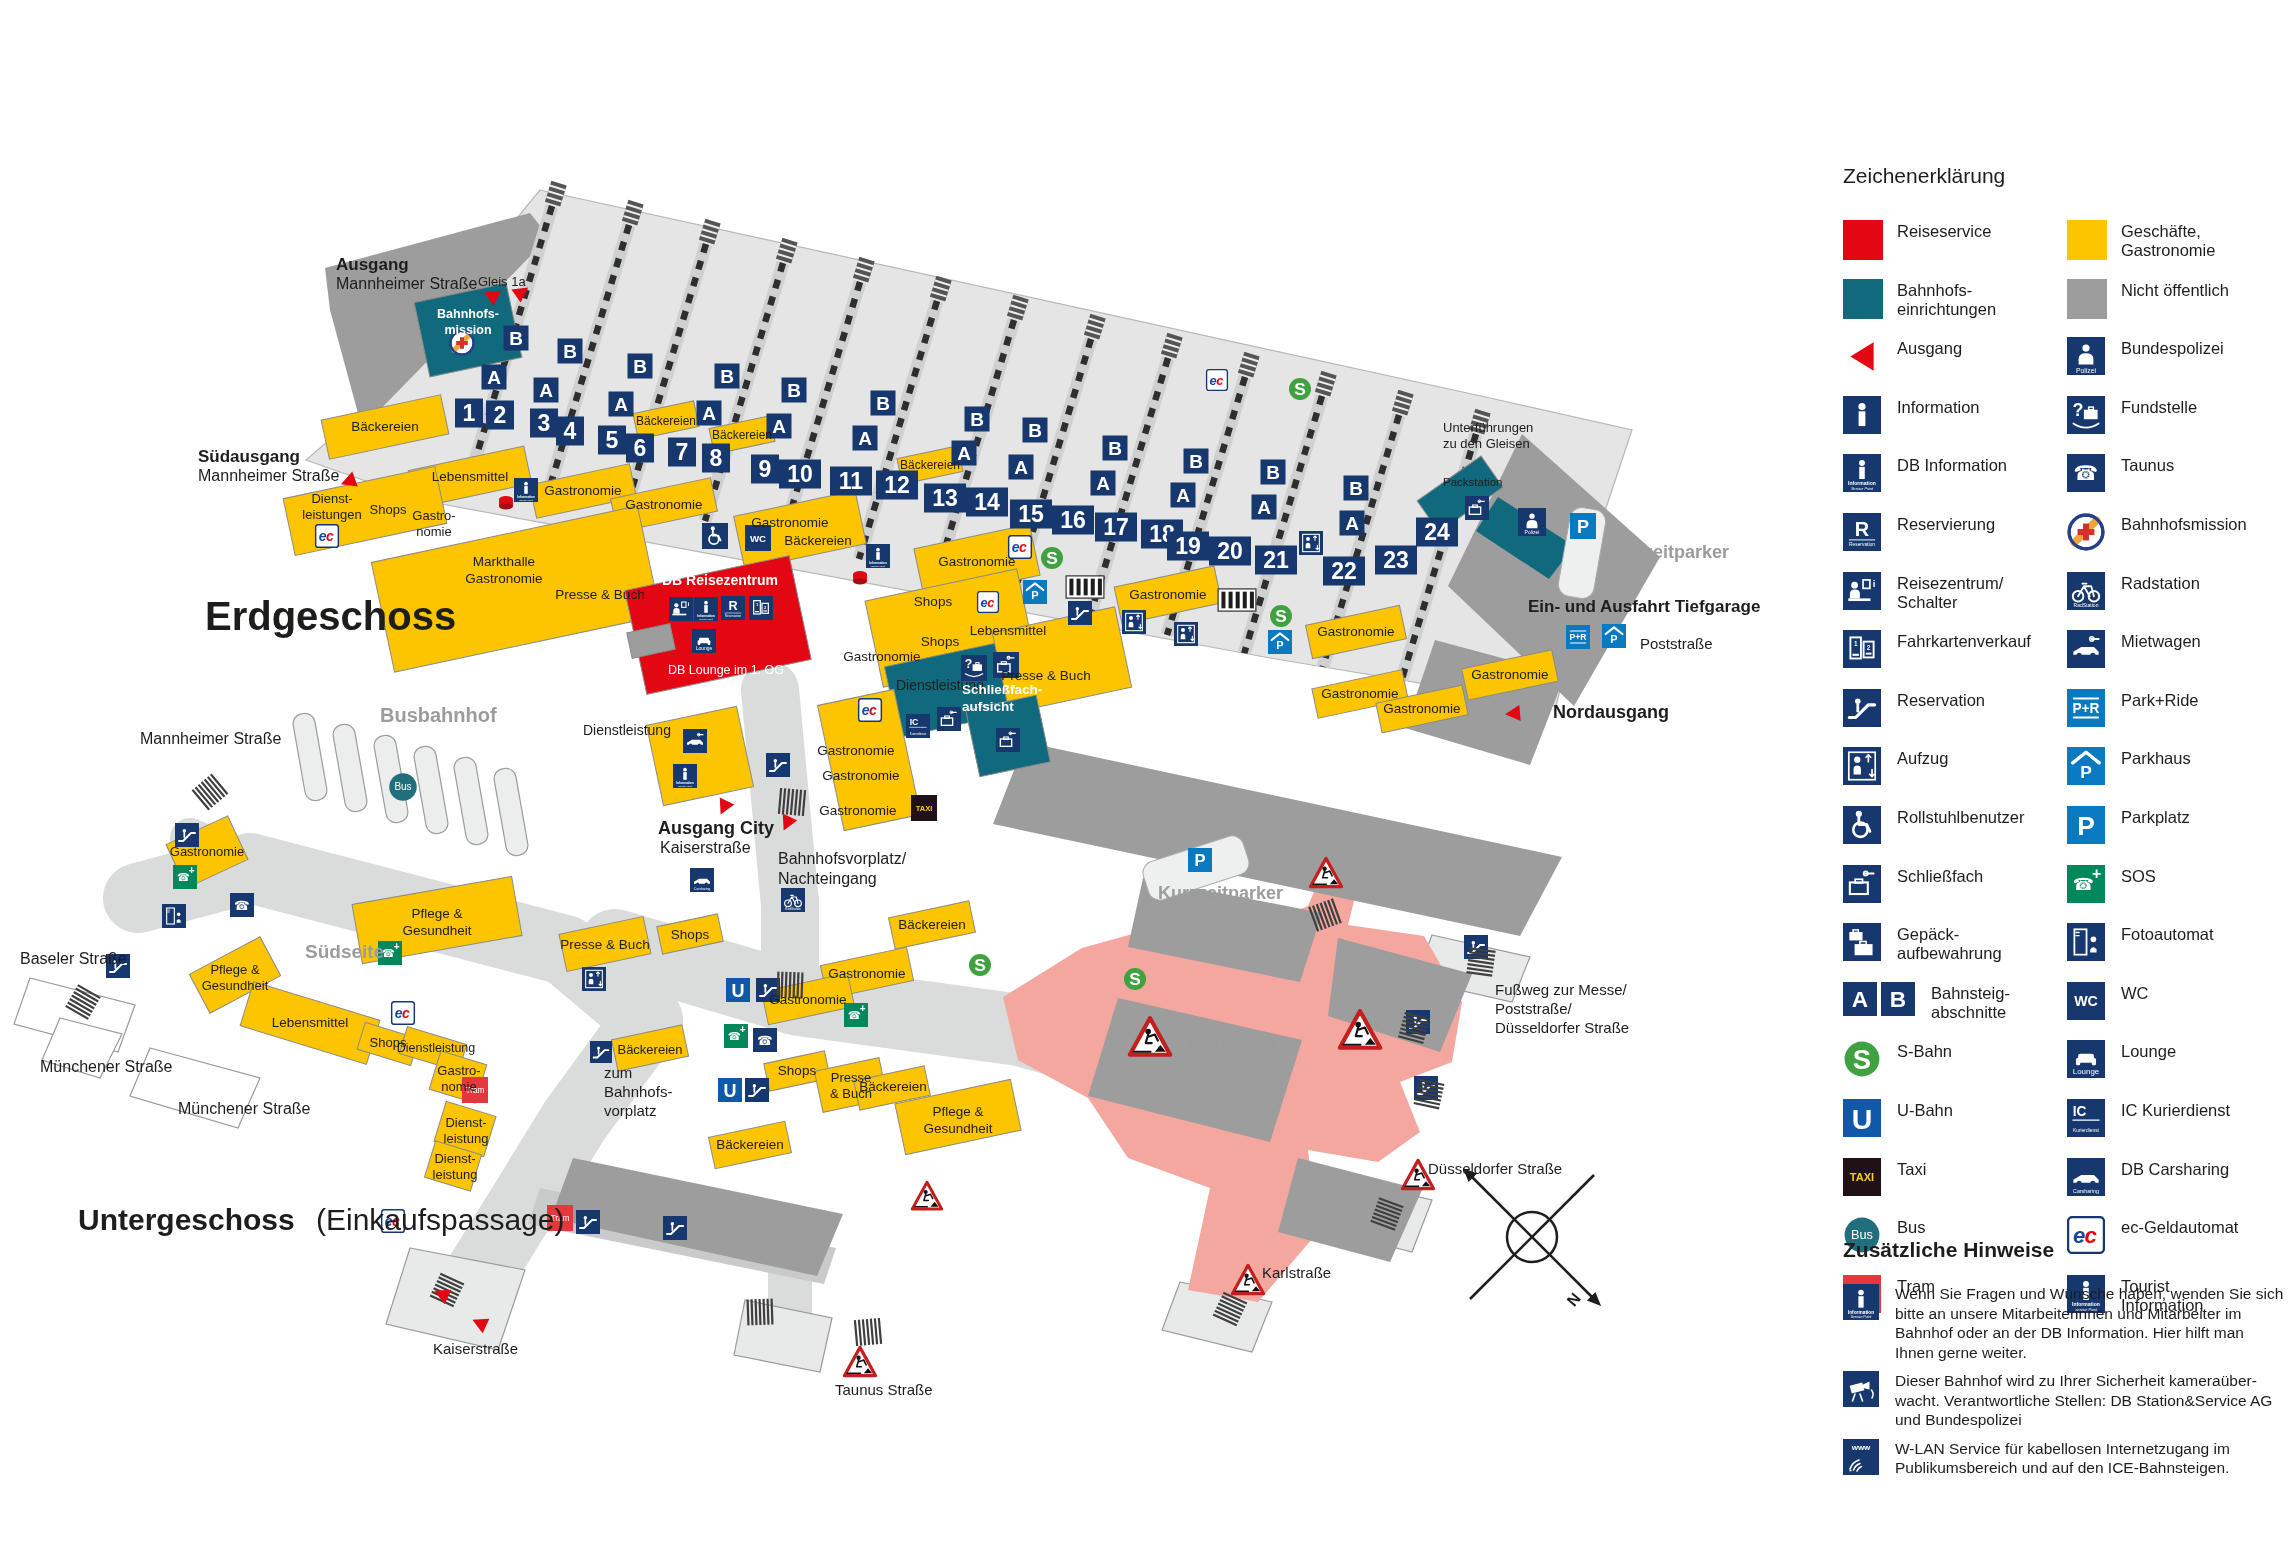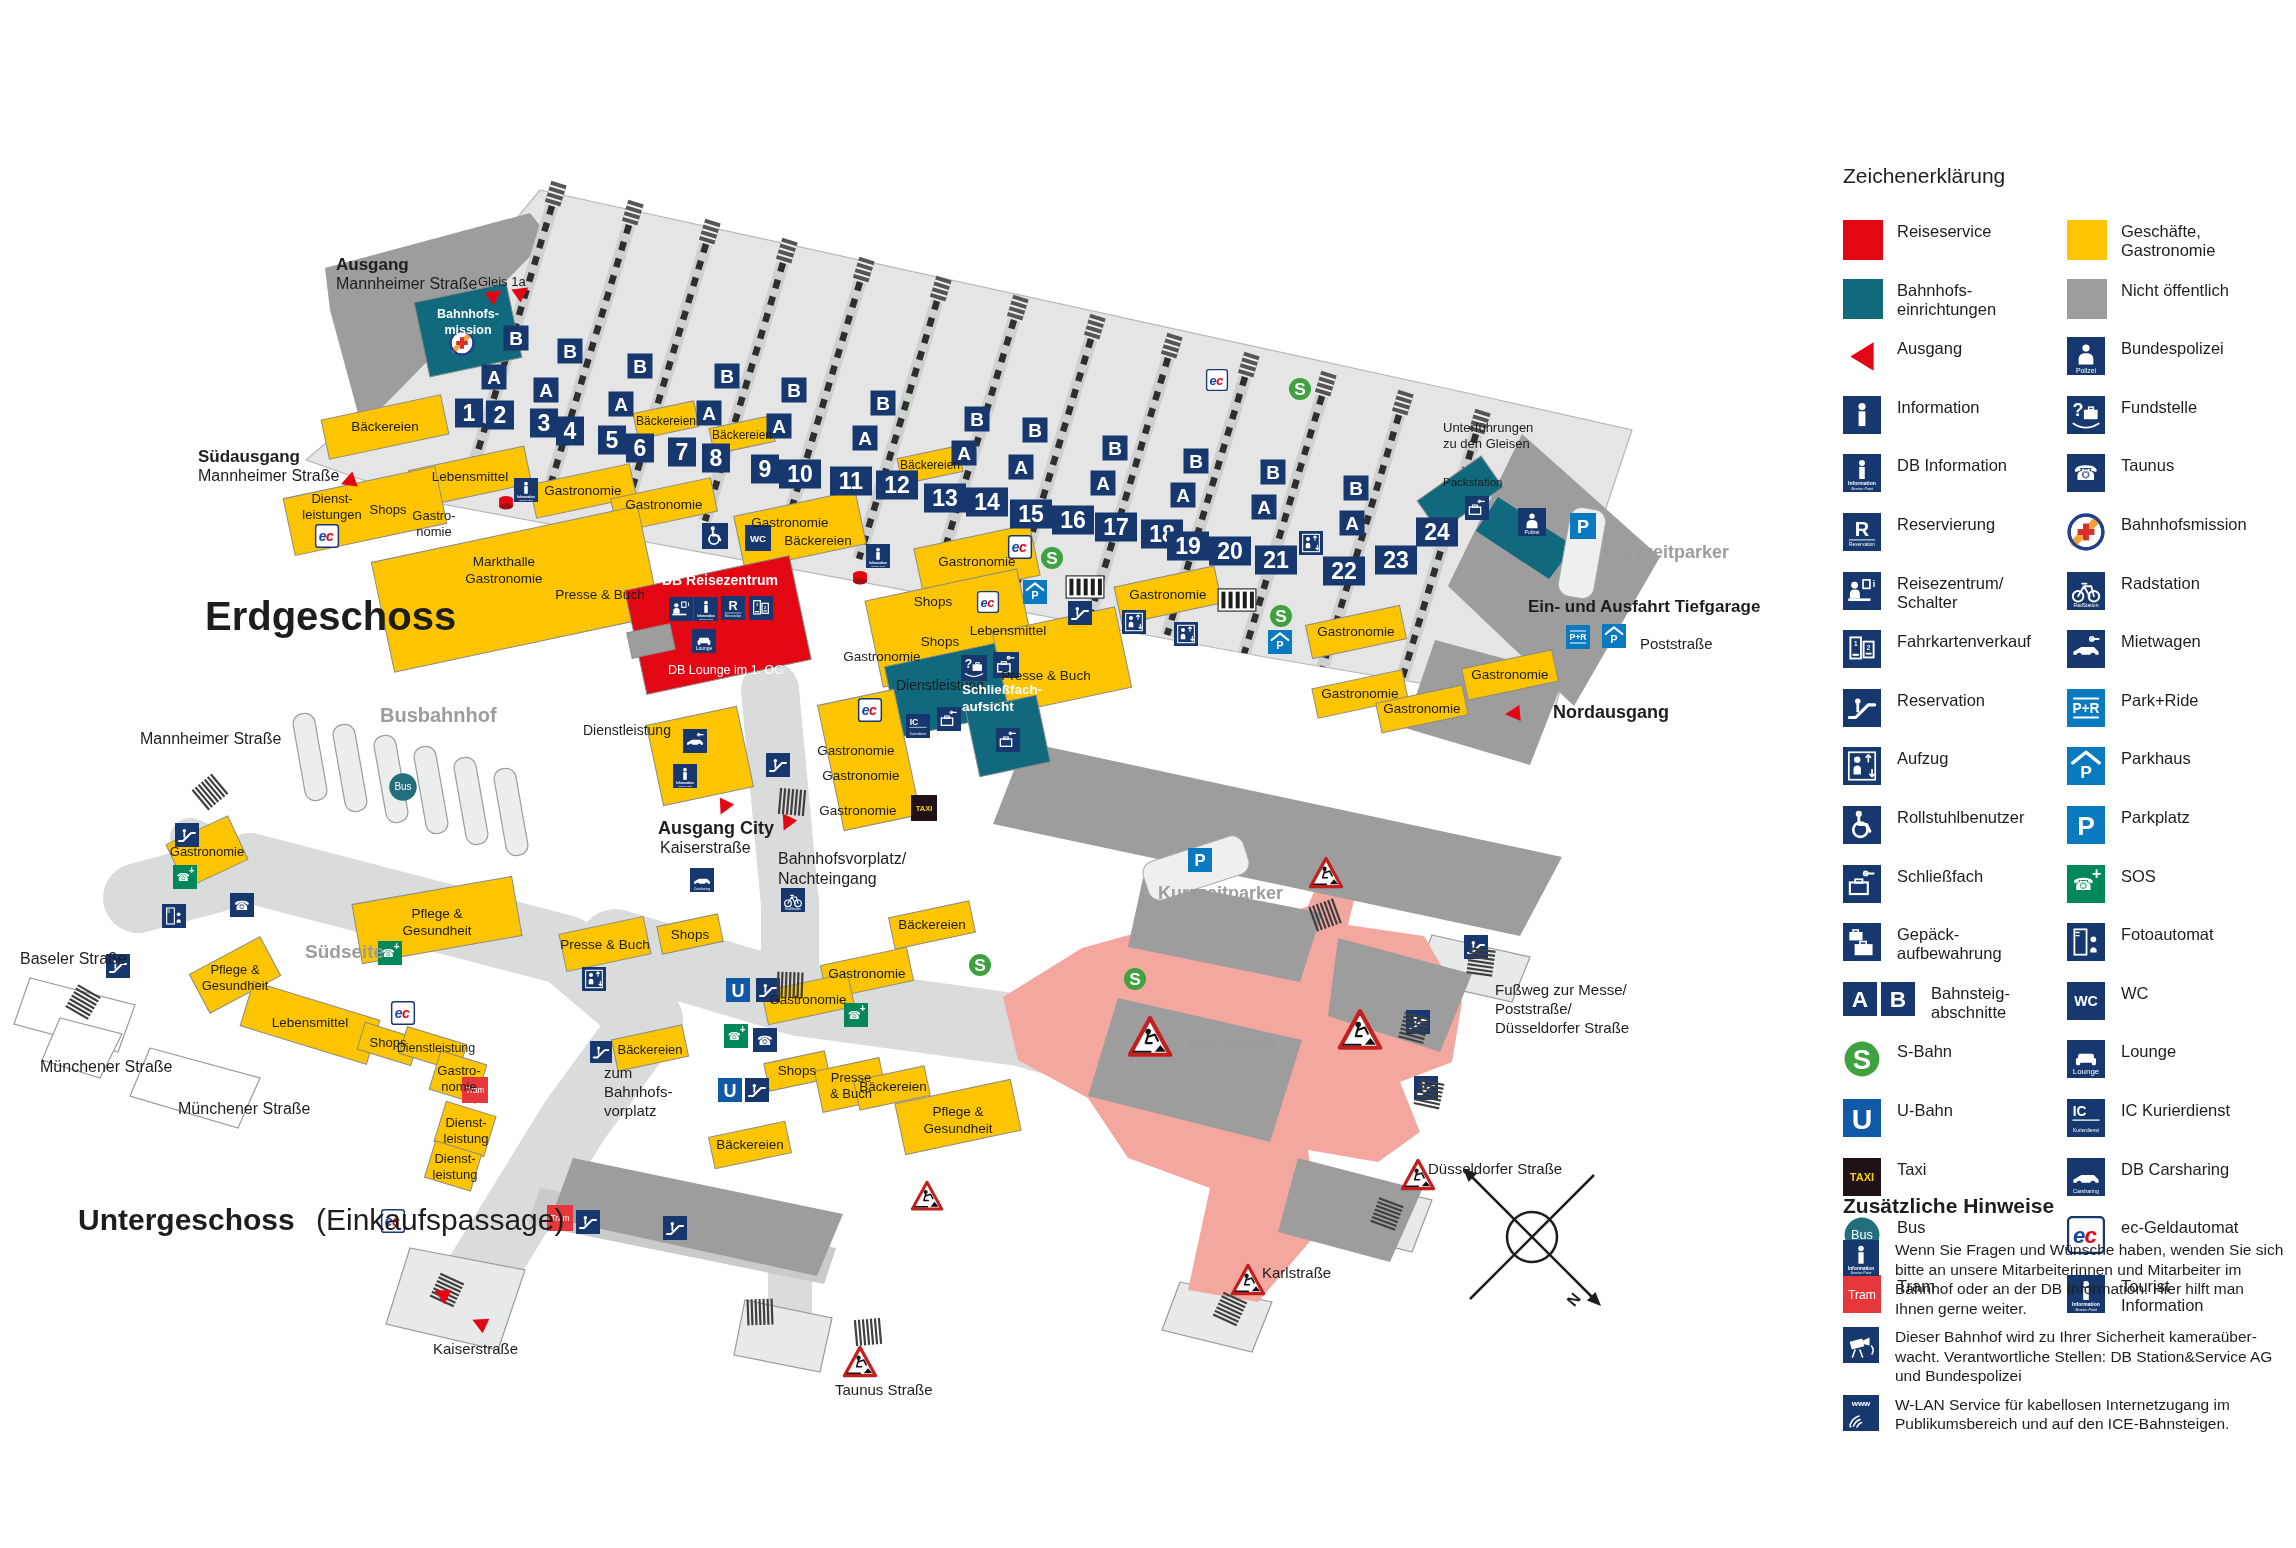--- a/index.html
+++ b/index.html
@@ -11,21 +11,21 @@
   .db-logo{position:absolute;left:2128px;top:8px;}
   .legend{position:absolute;left:1843px;top:164px;width:450px;}
   .lg-head{font-size:21px;font-weight:400;margin:0 0 32px 0;}
   .lg-cols{display:flex;}
   .lg-col{display:flex;flex-direction:column;gap:7px;}
   .lg-col.left{width:224px;}
   .lg-col.right{width:226px;}
   .lg-row{display:flex;gap:14px;min-height:51.6px;align-items:flex-start;}
   .lg-ic{flex:0 0 40px;display:flex;gap:4px;}
   .lg-lb{font-size:16.5px;line-height:19px;padding-top:2px;}
-  .notes{position:absolute;left:1843px;top:1194px;width:452px;}
+  .notes{position:absolute;left:1843px;top:1238px;width:452px;}
   .nt-head{font-size:21px;font-weight:700;margin:0 0 22px 0;}
   .nt-row{display:flex;gap:16px;margin-bottom:9px;}
   .nt-ic{flex:0 0 36px;}
   .nt-tx{font-size:15.5px;line-height:19.5px;}
 </style>
 </head>
 <body>
 
 <div class="page">
   <svg id="mapsvg" width="2296" height="1548" viewBox="0 0 2296 1548">

